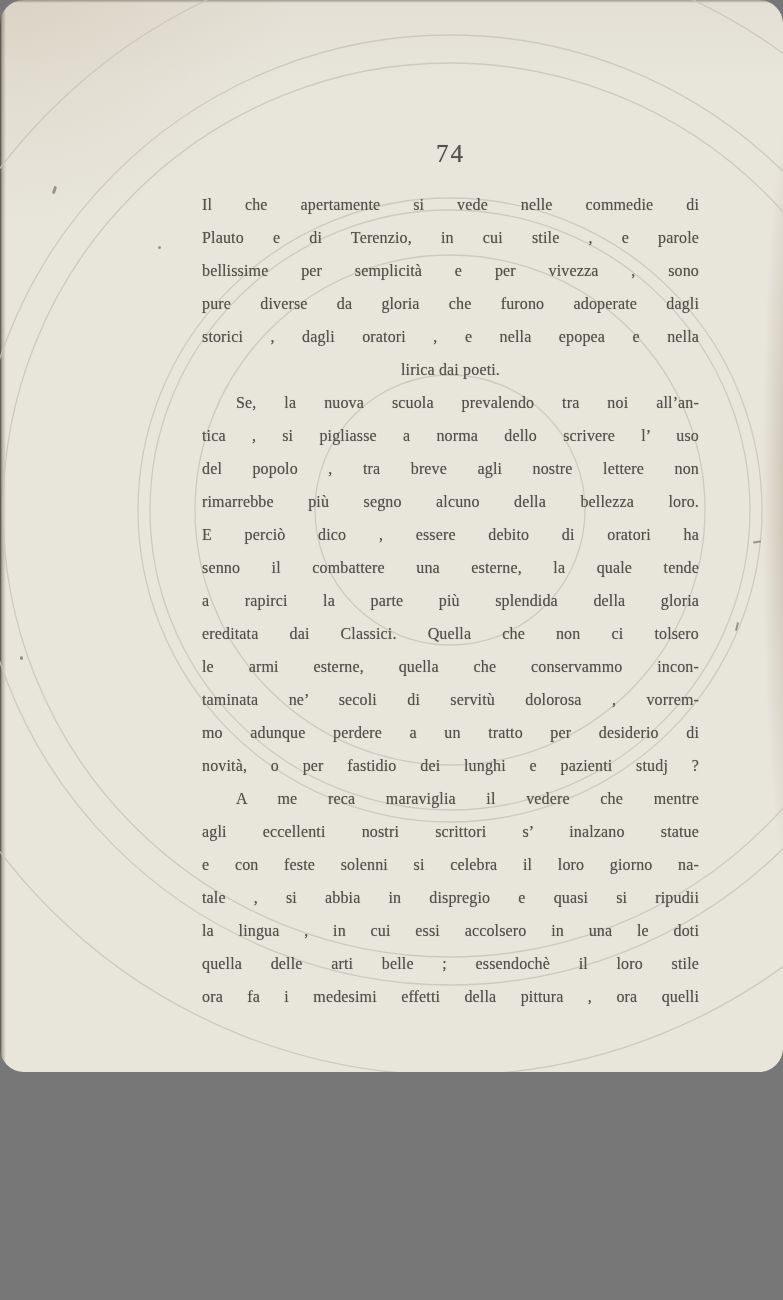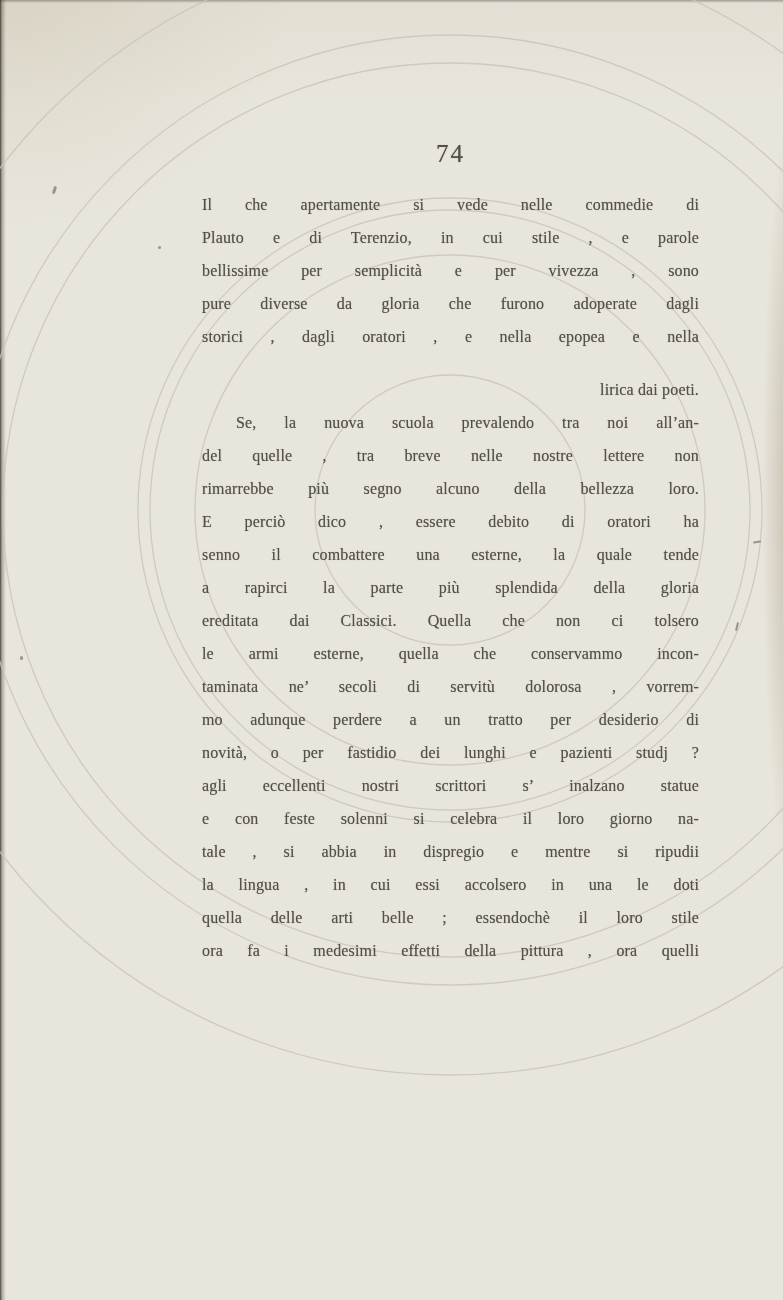--- a/index.html
+++ b/index.html
@@ -1,34 +1,35 @@
 <!DOCTYPE html>
 <html style="--paper: #e8e5db; --ink: #53504a; --wm: #c9c6b9;"><head>
 <meta charset="utf-8">
 <style>
   html, body { margin: 0; padding: 0; background: #777; }
   .page {
     position: relative;
     width: 783px;
-    height: 1300px;
+    height: 1072px;
     margin: 0 auto;
     overflow: hidden;
     background-color: var(--paper, #e8e5db);
     background-image:
       
       linear-gradient(to right, rgba(45,40,32,0.85) 0px, rgba(45,40,32,0.30) 2px, rgba(45,40,32,0.0) 6px),
       
       linear-gradient(to bottom, rgba(60,54,44,0.40) 0px, rgba(60,54,44,0.0) 3px),
       
       radial-gradient(ellipse 420px 330px at 0% 0%, rgba(176,163,132,0.20), rgba(176,163,132,0) 70%),
       
       radial-gradient(40px 520px at 792px 500px, rgba(138,124,96,0.38), rgba(138,124,96,0) 75%),
       
       linear-gradient(to bottom, rgba(180,170,145,0.10), rgba(180,170,145,0) 8%);
     font-family: "Liberation Serif", "DejaVu Serif", serif;
+    border-radius: 24px;
   }
   .watermark {
     position: absolute;
     left: 0; top: 0;
     pointer-events: none;
   }
   .watermark circle {
     fill: none;
     stroke: var(--wm, #c9c6b9);
     stroke-width: 1.3;
@@ -57,21 +58,21 @@
     font-family: Liberation Serif, serif;
   }
   .line {
     height: 33px;
     line-height: 33px;
     overflow: hidden;
     text-align: justify;
   }
   
   .line::after { content: ""; display: inline-block; width: 100%; height: 0; }
-  .line.left { text-align: right; margin-top: 20px; }
+  .line.left { text-align: center; }
   .line.indent { text-indent: 34px; }
   .speck {
     position: absolute;
     background: #6e6a5f;
     border-radius: 2px;
     opacity: 0.65;
   }
 </style>
 </head>
 <body>
@@ -90,33 +91,35 @@
   <div class="pagenum">74</div>
 
   <div class="textblock">
       <div class="line">Il che apertamente si vede nelle commedie di</div>
       <div class="line">Plauto e di Terenzio, in cui stile , e parole</div>
       <div class="line">bellissime per semplicità e per vivezza , sono</div>
       <div class="line">pure diverse da gloria che furono adoperate dagli</div>
       <div class="line">storici , dagli oratori , e nella epopea e nella</div>
       <div class="line left">lirica dai poeti.</div>
       <div class="line indent">Se, la nuova scuola prevalendo tra noi all’an-</div>
-      <div class="line">del quelle , tra breve nelle nostre lettere non</div>
+      <div class="line">tica , si pigliasse a norma dello scrivere l’ uso</div>
+      <div class="line">del popolo , tra breve agli nostre lettere non</div>
       <div class="line">rimarrebbe più segno alcuno della bellezza loro.</div>
       <div class="line">E perciò dico , essere debito di oratori ha</div>
       <div class="line">senno il combattere una esterne, la quale tende</div>
       <div class="line">a rapirci la parte più splendida della gloria</div>
       <div class="line">ereditata dai Classici. Quella che non ci tolsero</div>
       <div class="line">le armi esterne, quella che conservammo incon-</div>
       <div class="line">taminata ne’ secoli di servitù dolorosa , vorrem-</div>
       <div class="line">mo adunque perdere a un tratto per desiderio di</div>
       <div class="line">novità, o per fastidio dei lunghi e pazienti studj ?</div>
+      <div class="line indent">A me reca maraviglia il vedere che mentre</div>
       <div class="line">agli eccellenti nostri scrittori s’ inalzano statue</div>
       <div class="line">e con feste solenni si celebra il loro giorno na-</div>
-      <div class="line">tale , si abbia in dispregio e mentre si ripudii</div>
+      <div class="line">tale , si abbia in dispregio e quasi si ripudii</div>
       <div class="line">la lingua , in cui essi accolsero in una le doti</div>
       <div class="line">quella delle arti belle ; essendochè il loro stile</div>
       <div class="line">ora fa i medesimi effetti della pittura , ora quelli</div>
     </div>
 <div class="speck" style="left: 53px; top: 186px; width: 3px; height: 8px; transform: rotate(18deg);"></div>
     <div class="speck" style="left: 158px; top: 246px; width: 3px; height: 3px; transform: rotate(0deg);"></div>
     <div class="speck" style="left: 20px; top: 656px; width: 3px; height: 4px; transform: rotate(0deg);"></div>
     <div class="speck" style="left: 753px; top: 541px; width: 8px; height: 2px; transform: rotate(-8deg);"></div>
     <div class="speck" style="left: 736px; top: 622px; width: 2px; height: 9px; transform: rotate(14deg);"></div>
   </div>

